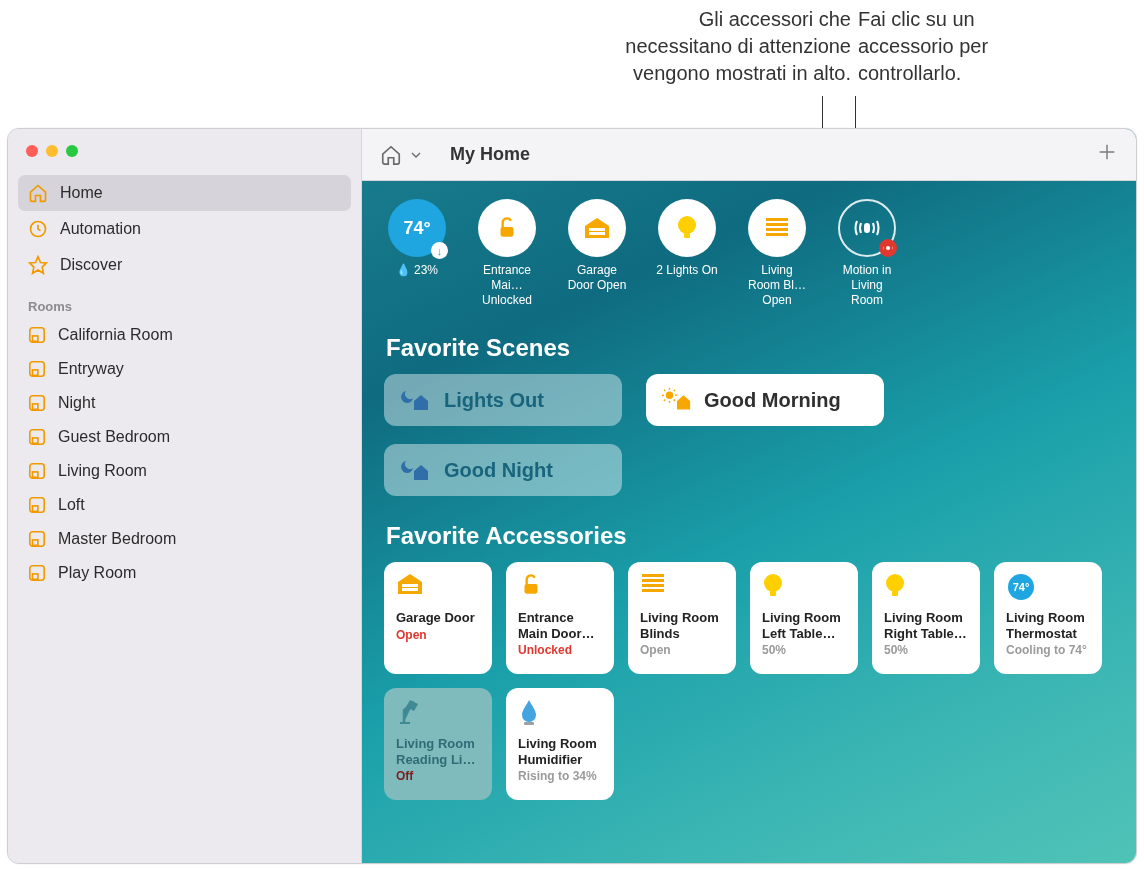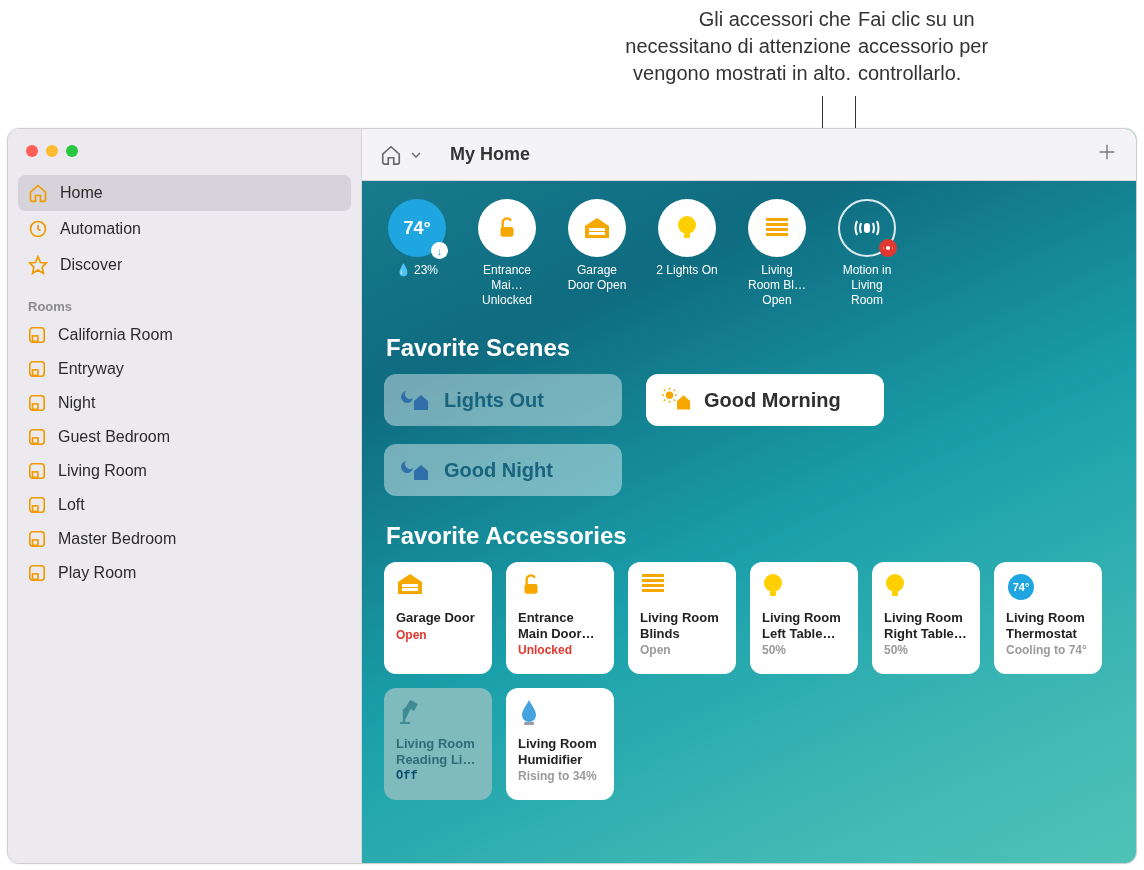--- a/index.html
+++ b/index.html
@@ -118,21 +118,21 @@
   .acc {
     width:108px; height:112px; border-radius:12px;
     background:#fff; padding:10px 12px 10px 12px;
     display:flex; flex-direction:column;
   }
   .acc.off { background:#7fbbbd; }
   .acc .acc-icon { height:32px; margin-bottom:6px; display:flex;align-items:flex-start;}
   .acc-name { font-size:13px; font-weight:700; color:#222; line-height:1.2; }
   .acc-state { font-size:12px; font-weight:700; margin-top:2px; }
   .acc.off .acc-name{ color:#2f6c76; }
-  .acc.off .acc-state{ color:#0c4a6e;font-family:Liberation Mono, monospace; }
+  .acc.off .acc-state{ color:#7f1d1d; }
   .state-alert { color:#e0372f; }
   .state-gray { color:#9a9a9a; }
   .state-teal { color:#3e8790;}
 </style>
 </head>
 <body>
 
 <div class="callouts">
   <div class="callout" style="left:591px; top:0; width:260px; text-align:right;">Gli accessori che necessitano di attenzione vengono mostrati in alto.</div>
   <div class="callout" style="left:858px; top:0; width:190px;">Fai clic su un accessorio per controllarlo.</div>

